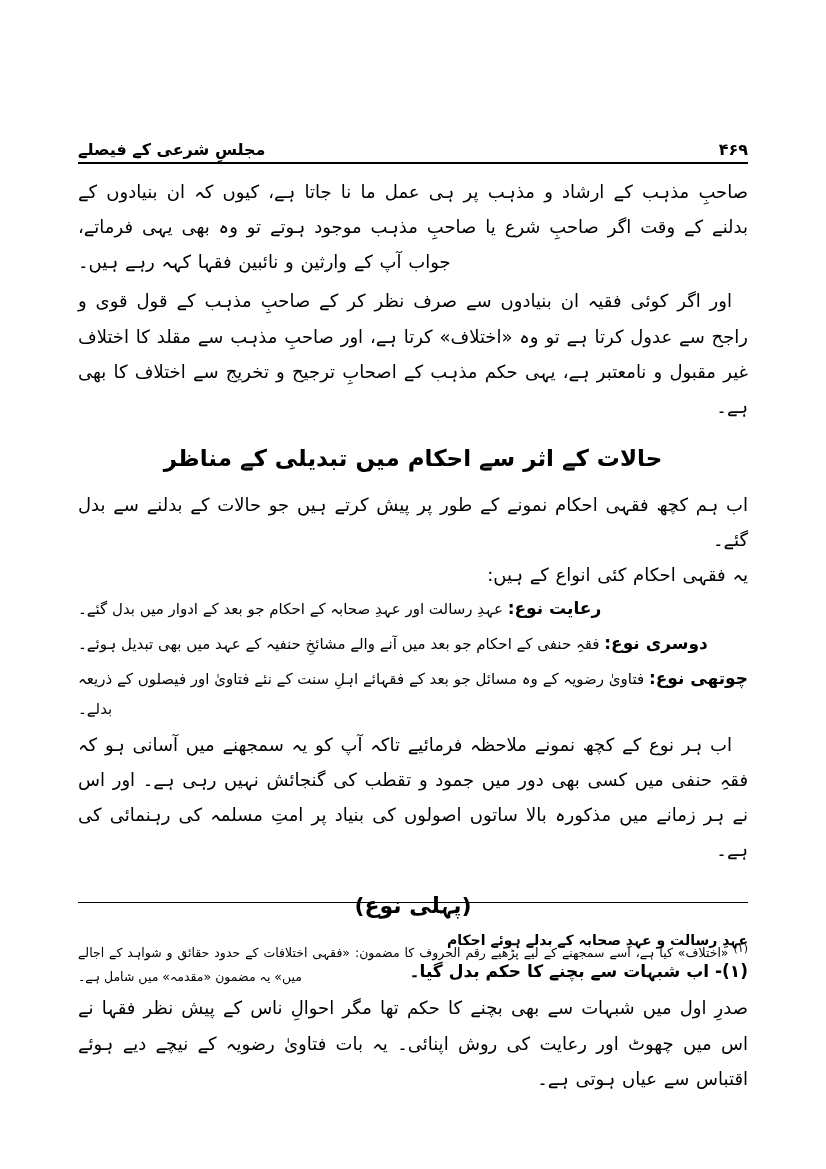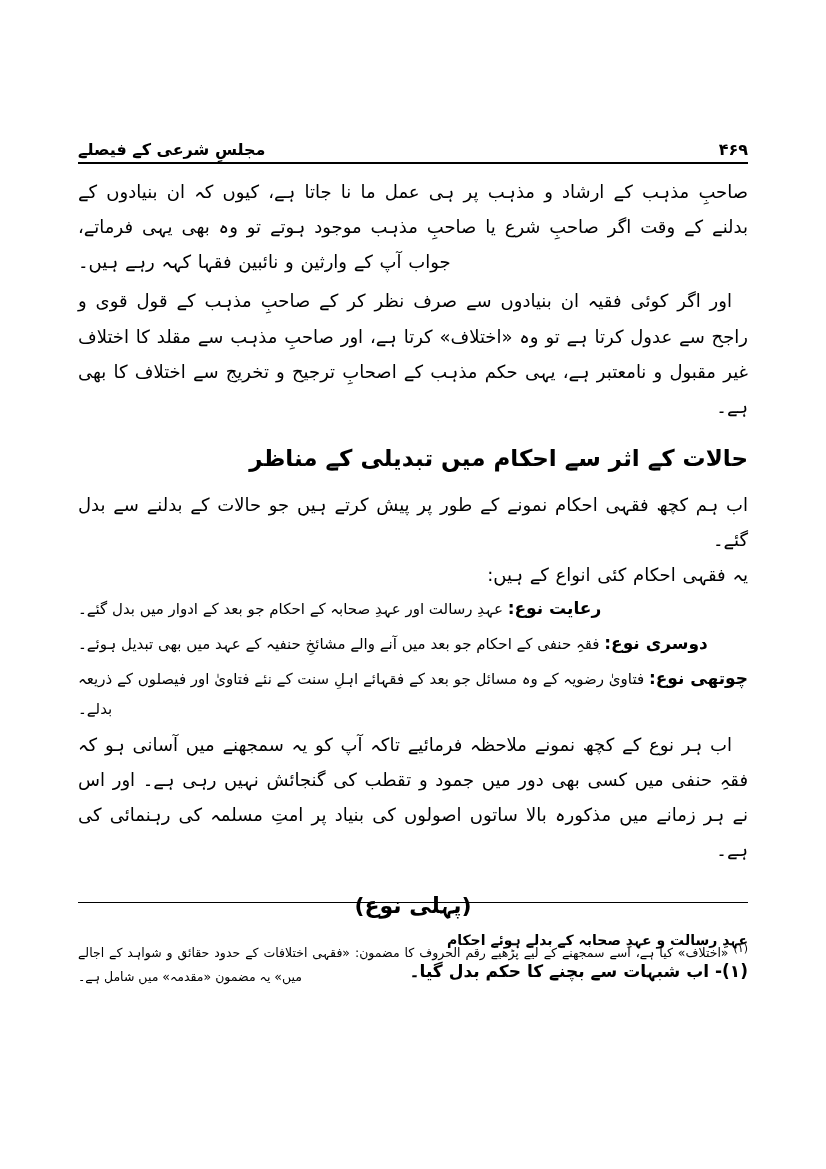--- a/index.html
+++ b/index.html
@@ -55,21 +55,21 @@
     margin: 0 0 4px 0;
     word-spacing: 1px;
   }
   .para.tight { margin-bottom: 0; }
   .para.indent-first { text-indent: 16px; }
   .para.last-right { text-align-last: right; }
 
   .section-title {
     font-size: 23px;
     font-weight: 700;
-    text-align: right;
+    text-align: center;
     margin: 16px 0 10px 0;
     line-height: 1.6;
   }
   .sub-heading {
     font-size: 22px;
     font-weight: 700;
     text-align: center;
     margin: 22px 0 6px 0;
     line-height: 1.5;
   }
@@ -153,20 +153,21 @@
     <span class="lbl">چوتھی نوع:</span>
     <span>فتاویٰ رضویہ کے وہ مسائل جو بعد کے فقہائے اہلِ سنت کے نئے فتاویٰ اور فیصلوں کے ذریعہ بدلے۔</span>
   </p>
 
   <p class="para indent-first last-right">اب ہر نوع کے کچھ نمونے ملاحظہ فرمائیے تاکہ آپ کو یہ سمجھنے میں آسانی ہو کہ فقہِ حنفی میں کسی بھی دور میں جمود و تقطب کی گنجائش نہیں رہی ہے۔ اور اس نے ہر زمانے میں مذکورہ بالا ساتوں اصولوں کی بنیاد پر امتِ مسلمہ کی رہنمائی کی ہے۔</p>
 
   <h2 class="sub-heading">(پہلی نوع)</h2>
   <h3 class="sub-heading2">عہدِ رسالت و عہدِ صحابہ کے بدلے ہوئے احکام</h3>
   <h4 class="sub-heading3">(۱)- اب شبہات سے بچنے کا حکم بدل گیا۔</h4>
 
+  <p class="para last-right">صدرِ اول میں شبہات سے بھی بچنے کا حکم تھا مگر احوالِ ناس کے پیش نظر فقہا نے اس میں چھوٹ اور رعایت کی روش اپنائی۔ یہ بات فتاویٰ رضویہ کے نیچے دیے ہوئے اقتباس سے عیاں ہوتی ہے۔</p>
 
   <div class="footnote-wrap">
     <div class="footnote-rule"></div>
     <p class="footnote">
       <span class="fn-mark">(۱)</span>
       <span>«اختلاف» کیا ہے، اسے سمجھنے کے لیے پڑھیے رقم الحروف کا مضمون: «فقہی اختلافات کے حدود حقائق و شواہد کے اجالے میں» یہ مضمون «مقدمہ» میں شامل ہے۔</span>
     </p>
   </div>
 
 </div>

